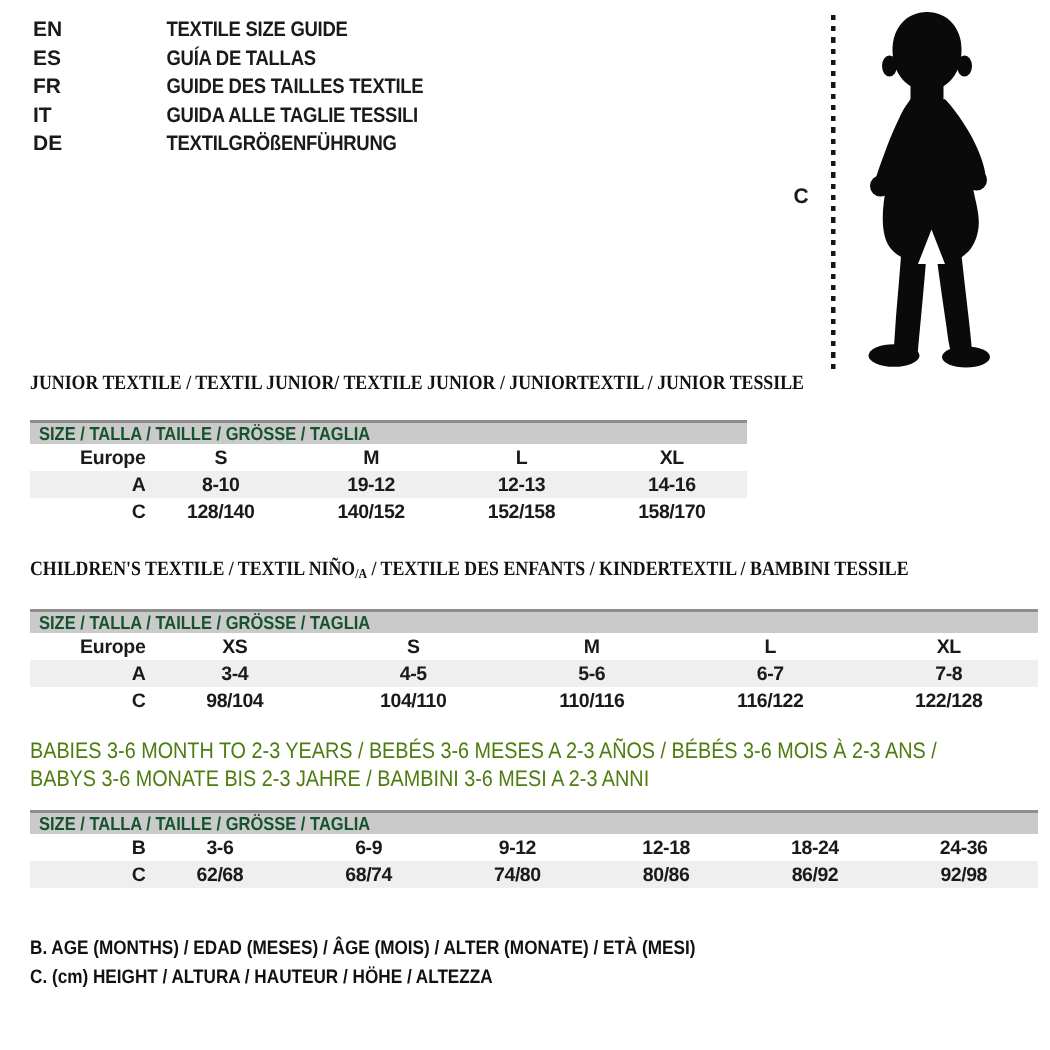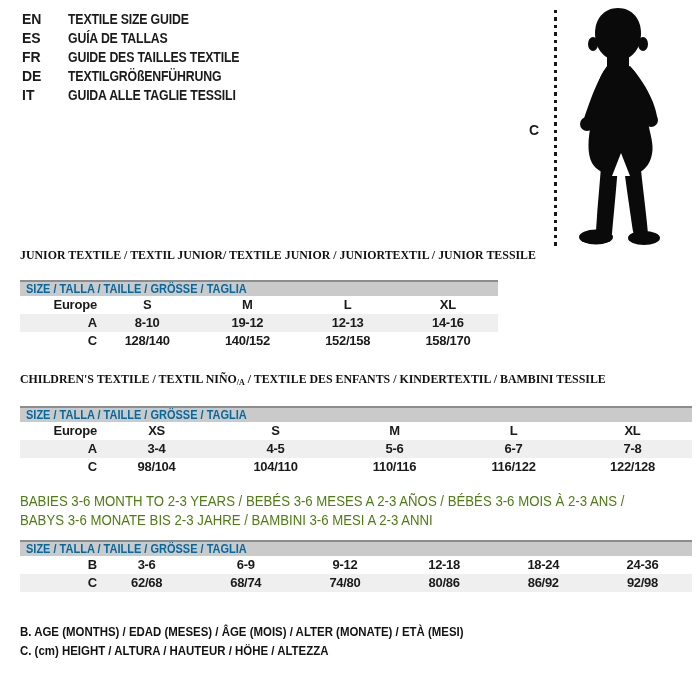--- a/index.html
+++ b/index.html
@@ -5,21 +5,21 @@
   html,body{margin:0;padding:0;background:#fff;}
   .canvas{
     position:relative;width:700px;height:700px;background:#ffffff;
     font-family:"Liberation Sans","DejaVu Sans",sans-serif;
     color:#1a1a1a;overflow:hidden;
   }
   .cond{display:inline-block;transform:scaleX(0.88);transform-origin:0 50%;white-space:nowrap;}
 
   
   .lang-list{position:absolute;left:22px;top:10px;}
-  .lang-row{display:flex;height:19px;line-height:19px;font-size:14px;font-weight:bold;}
+  .lang-row{display:flex;height:19px;line-height:19px;font-size:14px;font-weight:bold;gap:43px;}
   .lang-code{width:46px;}
   .lang-label{letter-spacing:-0.2px;}
 
   
   .figure-label{position:absolute;left:529px;top:122px;font-size:14px;font-weight:bold;}
   .dash-line{
     position:absolute;left:554px;top:10px;width:3px;height:237px;
     background:repeating-linear-gradient(to bottom,#161616 0 3.5px,transparent 3.5px 7.5px);
   }
   .silhouette{position:absolute;left:566px;top:6px;}
@@ -31,21 +31,21 @@
   .sec-babies{top:491px;width:672px;}
   .tbl-title{margin:0;font-size:13.5px;font-weight:bold;line-height:16px;color:#111;font-family:Liberation Serif, serif;}
   .title-line{font-size:15px;font-weight:normal;line-height:19px;color:#4d7c0f;}
   .sub-a{font-size:9px;vertical-align:-2px;letter-spacing:0;}
 
   .size-table{margin-top:17px;width:100%;}
   .sec-children .size-table{margin-top:16px;}
   .sec-babies .size-table{margin-top:11px;}
   .thead{
     background:#cacaca;border-top:2px solid #8d8d8d;height:14px;line-height:14px;
-    padding-left:6px;font-size:12.5px;font-weight:bold;color:#0369a1;
+    padding-left:6px;font-size:12.5px;font-weight:bold;color:#14532d;
   }
   .trow{display:flex;height:18px;line-height:18px;font-size:13px;font-weight:bold;}
   .trow.alt{background:#efefef;}
   .tlabel{width:72px;padding-left:5px;text-align:right;letter-spacing:-0.2px;}
   .tcell{flex:1;text-align:center;letter-spacing:-0.3px;}
 
   
   .legend{position:absolute;left:20px;top:622px;}
   .legend-line{font-size:13px;font-weight:bold;line-height:19px;color:#111;}
 </style>
@@ -61,26 +61,26 @@
     </div>
     <div class="lang-row">
       <span class="lang-code">ES</span>
       <span class="lang-label cond">GUÍA DE TALLAS</span>
     </div>
     <div class="lang-row">
       <span class="lang-code">FR</span>
       <span class="lang-label cond">GUIDE DES TAILLES TEXTILE</span>
     </div>
     <div class="lang-row">
+      <span class="lang-code">IT</span>
+      <span class="lang-label cond">GUIDA ALLE TAGLIE TESSILI</span>
+    </div>
+    <div class="lang-row">
       <span class="lang-code">DE</span>
       <span class="lang-label cond">TEXTILGRÖßENFÜHRUNG</span>
-    </div>
-    <div class="lang-row">
-      <span class="lang-code">IT</span>
-      <span class="lang-label cond">GUIDA ALLE TAGLIE TESSILI</span>
     </div>
   </section>
 
   <div class="figure-label">C</div>
   <div class="dash-line"></div>
   <svg class="silhouette" width="110" height="240" viewBox="0 0 110 240" fill="#0a0a0a" xmlns="http://www.w3.org/2000/svg">
 
     <path d="M52,2 C66,2 75,13 75,27 C75,41 68,53 52,55 C36,53 29,41 29,27 C29,13 38,2 52,2 Z"></path>
     <ellipse cx="27" cy="38" rx="5" ry="7"></ellipse>
     <ellipse cx="77" cy="38" rx="5" ry="7"></ellipse>

